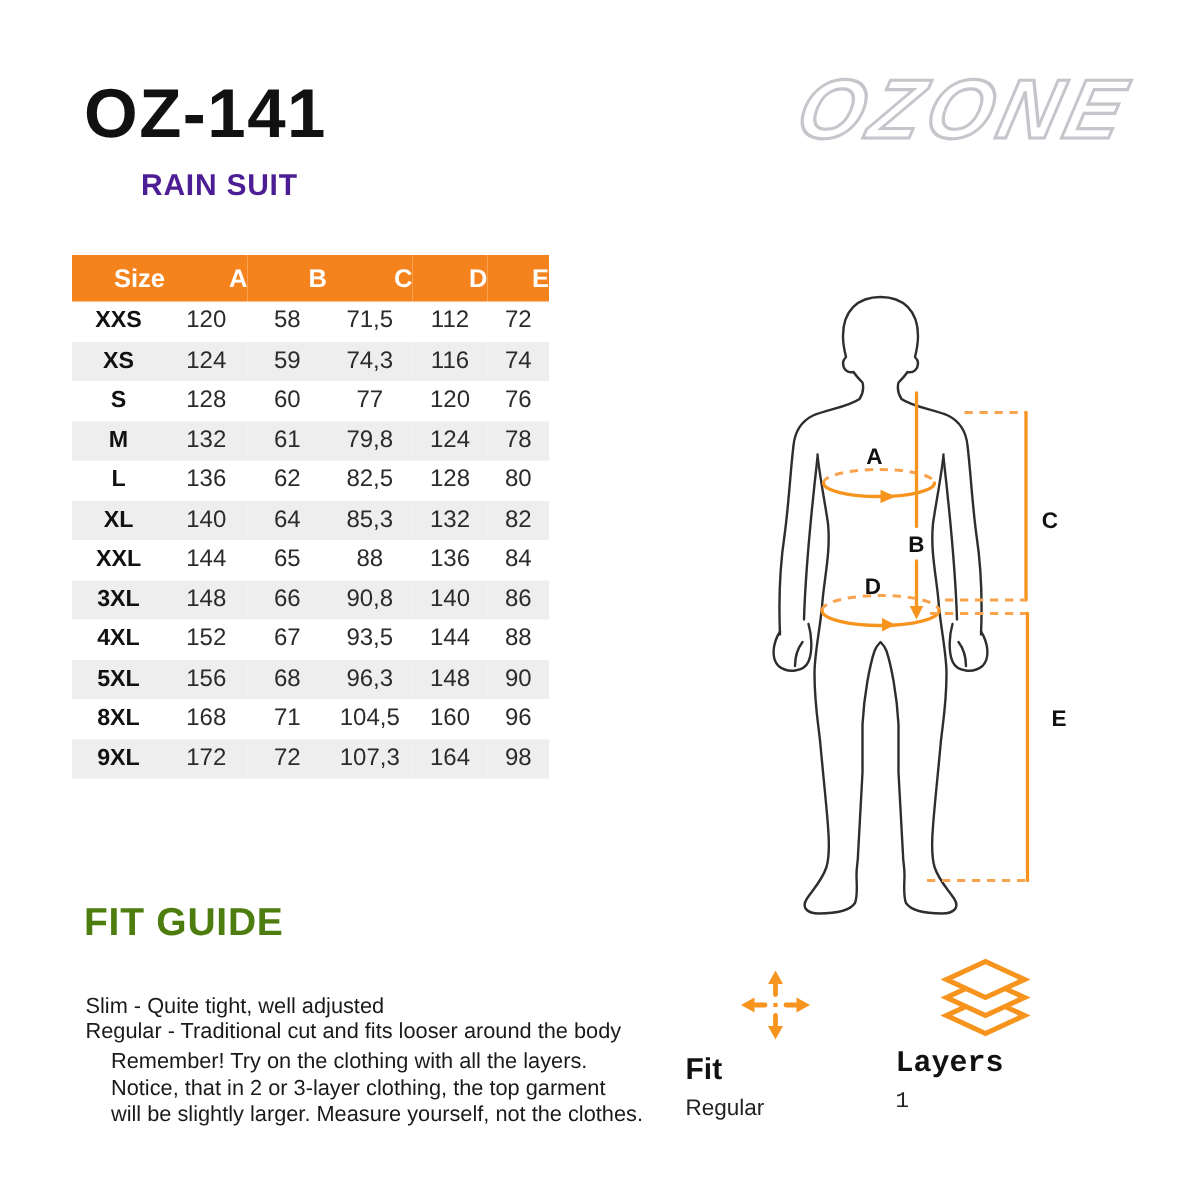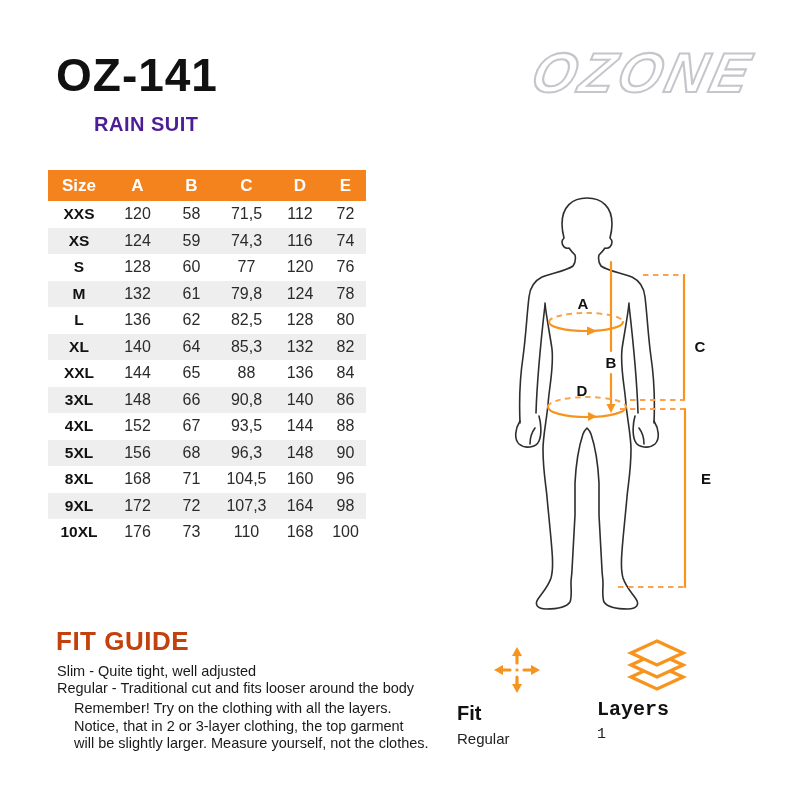--- a/index.html
+++ b/index.html
@@ -27,32 +27,32 @@
   .size-table-wrap { position:absolute; left:48px; top:170px; width:318px; }
   table.size-table { width:318px; border-collapse:collapse; table-layout:fixed; }
   table.size-table col.c-size { width:62px; }
   table.size-table col.c-a { width:55px; }
   table.size-table col.c-b { width:53px; }
   table.size-table col.c-c { width:57px; }
   table.size-table col.c-d { width:50px; }
   table.size-table col.c-e { width:41px; }
   table.size-table thead th {
     background:#F5831D; color:#ffffff; font-weight:bold; font-size:17px;
-    height:31px; text-align:center; vertical-align:middle;
+    height:31px; text-align:right; vertical-align:middle;
   }
   table.size-table tbody td {
     height:26.5px; text-align:center; vertical-align:middle;
     font-size:16px; color:#2b2b2b;
   }
   table.size-table tbody td:first-child { font-weight:bold; font-size:15.5px; color:#111; }
   table.size-table tbody tr:nth-child(even) { background:#EEEEEE; }
   
   .fit-guide-title {
-    position:absolute; left:56px; top:626px;
-    font-size:26px; font-weight:800; letter-spacing:0.5px; color:#c2410c;
+    position:absolute; left:56px; top:599px;
+    font-size:26px; font-weight:800; letter-spacing:0.5px; color:#4d7c0f;
   }
   .fit-guide-lines { position:absolute; left:57px; top:663px; width:360px;
     font-size:14.5px; line-height:17px; color:#1a1a1a; }
   .fit-guide-para { position:absolute; left:74px; top:700px; width:360px;
     font-size:14.5px; line-height:17.5px; color:#1a1a1a; }
   .b { font-weight:normal; }
   
   .diagram { position:absolute; left:470px; top:185px; width:260px; height:440px; }
   .sil { fill:none; stroke:#2e2e2e; stroke-width:1.6; stroke-linecap:round; stroke-linejoin:round; }
   .o-solid { fill:none; stroke:#F7941E; stroke-width:2.2; stroke-linecap:round; }
@@ -191,28 +191,20 @@
             <td>160</td>
             <td>96</td>
           </tr>
           <tr>
             <td>9XL</td>
             <td>172</td>
             <td>72</td>
             <td>107,3</td>
             <td>164</td>
             <td>98</td>
-          </tr>
-          <tr>
-            <td>10XL</td>
-            <td>176</td>
-            <td>73</td>
-            <td>110</td>
-            <td>168</td>
-            <td>100</td>
           </tr>
         </tbody>
     </table>
   </div>
 
   <div class="fit-guide-title">FIT GUIDE</div>
 
   <div class="fit-guide-lines">
     <div><span class="b">Slim</span><span> - Quite tight, well adjusted</span></div>
     <div><span class="b">Regular</span><span> -  Traditional cut and fits looser around the body</span></div>

